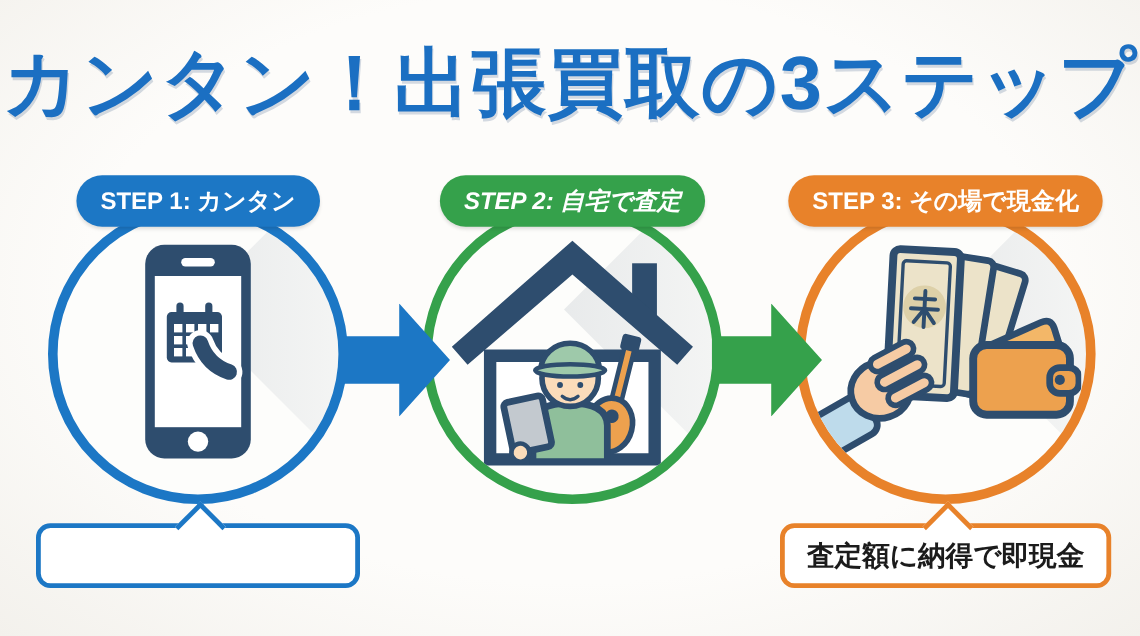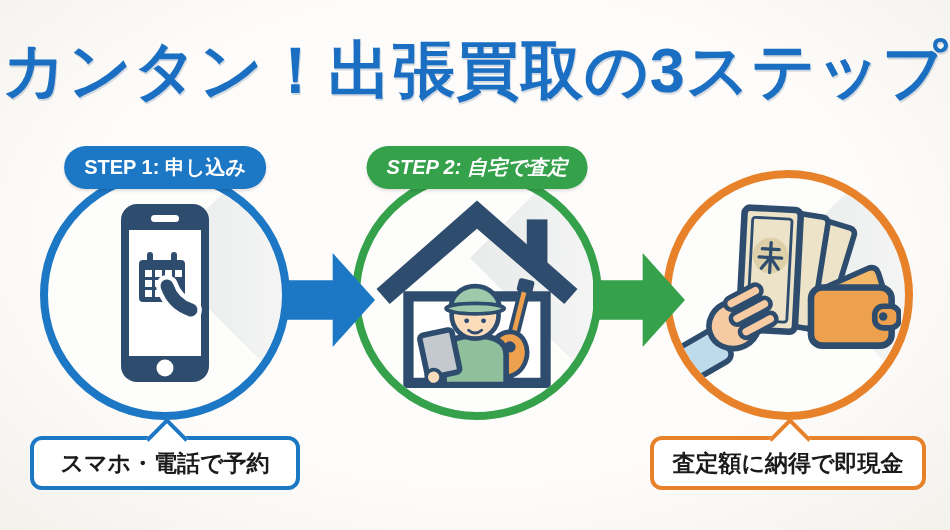--- a/index.html
+++ b/index.html
@@ -60,21 +60,21 @@
   .arrow-1{left:593px;}
 </style>
 </head>
 <body>
 
 <div class="stage">
 
   <div class="page-title" style="color: rgb(27, 111, 194);">カンタン！出張買取の3ステップ</div>
 
   <div class="step-col col-0" style="--c: #1c77c5;">
-    <div class="badge">STEP 1: 申し込み</div>
+    <div class="badge">STEP 1: カンタン</div>
     <div class="circle">
       <div class="long-shadow"></div>
       <svg width="140" height="190" viewBox="0 0 140 190">
         <rect x="26" y="4" width="88" height="178" rx="16" fill="#2e4d6e"></rect>
         <rect x="56" y="15" width="28" height="7" rx="3.5" fill="#fff"></rect>
         <rect x="34" y="30" width="72" height="126" fill="#fff"></rect>
         <circle cx="70" cy="168" r="8.5" fill="#fff"></circle>
         <rect x="52" y="52" width="6" height="14" rx="3" fill="#2e4d6e"></rect>
         <rect x="76" y="52" width="6" height="14" rx="3" fill="#2e4d6e"></rect>
         <rect x="44" y="60" width="46" height="42" rx="4" fill="#2e4d6e"></rect>
@@ -88,21 +88,20 @@
           <rect x="70" y="80" width="7" height="7"></rect>
           <rect x="50" y="90" width="7" height="7"></rect>
             <rect x="60" y="90" width="7" height="7"></rect>
         </g>
         <path d="M72 86 Q78 104 96 110" stroke="#fff" stroke-width="22" fill="none" stroke-linecap="round"></path>
         <path d="M72 86 Q78 104 96 110" stroke="#2e4d6e" stroke-width="13" fill="none" stroke-linecap="round"></path>
       </svg>
     </div>
     <div class="caption">
       <span class="tail"></span>
-      <span class="cap-text">スマホ・電話で予約</span>
     </div>
   </div>
 
   <div class="step-col col-1" style="--c: #35a14b;">
     <div class="badge">STEP 2: 自宅で査定</div>
     <div class="circle">
       <div class="long-shadow"></div>
       <svg width="216" height="200" viewBox="0 0 230 205">
         <rect x="168" y="22" width="22" height="50" fill="#2e4d6e"></rect>
         <path d="M42 104 h146 v92 h-146 z" fill="#fff" stroke="#2e4d6e" stroke-width="11"></path>
@@ -125,20 +124,21 @@
 
         <g transform="rotate(-12 76 166)">
           <rect x="58" y="142" width="35" height="46" rx="4" fill="#c3c9cf" stroke="#2e4d6e" stroke-width="6"></rect>
           <circle cx="64" cy="188" r="8" fill="#fbdcba" stroke="#2e4d6e" stroke-width="4"></circle>
         </g>
       </svg>
     </div>
   </div>
 
   <div class="step-col col-2" style="--c: #e8822a;">
+    <div class="badge">STEP 3: その場で現金化</div>
     <div class="circle">
       <div class="long-shadow"></div>
       <svg width="225" height="190" viewBox="0 0 240 200">
 
         <rect x="122" y="20" width="54" height="116" rx="6" transform="rotate(17 149 78)" fill="#ece3c9" stroke="#2e4d6e" stroke-width="6"></rect>
         <rect x="100" y="13" width="54" height="120" rx="6" transform="rotate(9 127 73)" fill="#ece3c9" stroke="#2e4d6e" stroke-width="6"></rect>
         <g transform="rotate(3 100 73)">
           <rect x="70" y="8" width="60" height="130" rx="6" fill="#ece3c9" stroke="#2e4d6e" stroke-width="7"></rect>
           <rect x="79" y="18" width="42" height="110" rx="3" fill="none" stroke="#2e4d6e" stroke-width="3"></rect>
           <circle cx="100" cy="58" r="19" fill="#ddd0a8"></circle>

